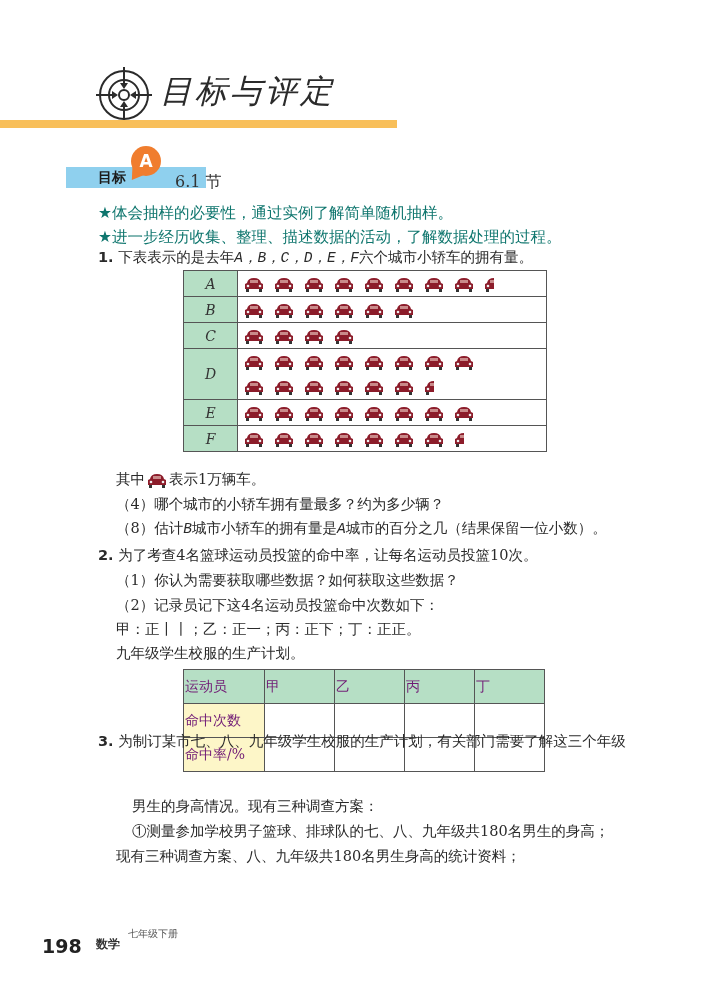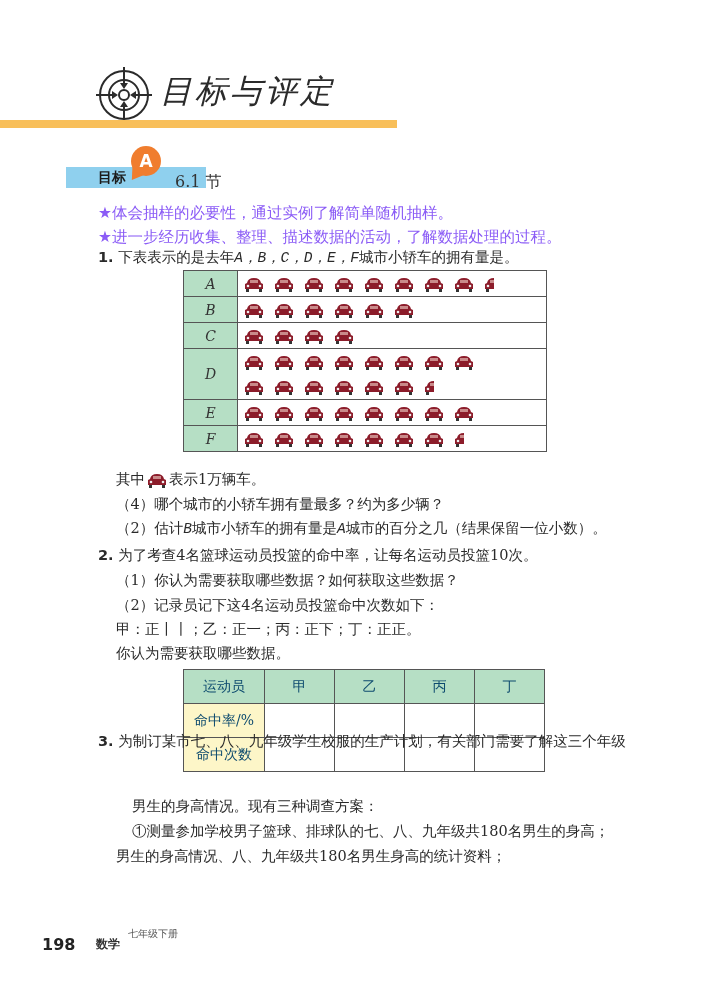--- a/index.html
+++ b/index.html
@@ -17,42 +17,42 @@
   .goal-bar { left:66px; top:167px; width:140px; height:21px; background:#8fd0ee; }
   .goal-label { left:98px; top:169px; font-size:14px; font-weight:bold; color:#1b1b1b;
                 font-family:"DejaVu Sans", "Liberation Sans", sans-serif; }
   .goal-circle { left:131px; top:146px; width:30px; height:30px; border-radius:50%; background:#f07d2e;
                  color:#fff; font-size:17px; font-weight:bold; text-align:center; line-height:30px;
                  font-family:"DejaVu Sans", "Liberation Sans", sans-serif; }
   .goal-tail { left:128px; top:170px; width:0; height:0; border-left:7px solid transparent;
                border-right:7px solid transparent; border-top:11px solid #f07d2e; transform:rotate(35deg); }
   .goal-sec { left:175px; top:172px; font-size:16px; color:#333; }
 
-  .obj { left:98px; font-size:15.5px; color:#8b5cf6; font-family:"DejaVu Sans", "Liberation Sans", sans-serif; }
+  .obj { left:98px; font-size:15.5px; color:#0f766e; font-family:"DejaVu Sans", "Liberation Sans", sans-serif; }
   .line { font-size:14.5px; color:#2a2a2a; white-space:nowrap; }
   .qnum { font-weight:bold; font-family:"DejaVu Sans", "Liberation Sans", sans-serif; }
   i.v { font-style:italic; font-family:Liberation Mono, monospace; }
 
   
   .pict { left:183px; top:270px; width:364px; border-collapse:collapse; }
   .pict td { border:1px solid #555; padding:0; }
   .pict td.lbl { width:53px; background:#b6dfc5; text-align:center; font-style:italic; font-size:14px; color:#333; }
   .pict td.cars { background:#fff; padding-left:6px; }
   .carrow { height:25px; display:flex; align-items:center; }
   .car { width:20px; height:16px; margin-right:10px; position:relative; overflow:hidden; flex:none; }
   .car svg { display:block; }
   .car.half { width:10px; }
 
   
   .dtab { left:183px; top:669px; width:362px; border-collapse:collapse; font-size:14px; }
-  .dtab td { border:1px solid #555; height:31px; text-align:center; color:#0c4a6e; }
+  .dtab td { border:1px solid #555; height:31px; text-align:left; color:#701a75; }
   .dtab tr.h td { background:#b6dfc5; }
   .dtab td.rl { background:#fdf6c8; width:78px; }
 
-  .footer-num { left:42px; top:935px; font-size:16px; font-weight:bold; color:#222; font-family:"DejaVu Sans","Liberation Sans",sans-serif; }
+  .footer-num { left:42px; top:935px; font-size:19px; font-weight:bold; color:#222; font-family:"DejaVu Sans","Liberation Sans",sans-serif; }
   .footer-sub { left:96px; top:936px; font-size:12px; font-weight:bold; color:#333; font-family:"DejaVu Sans","Liberation Sans",sans-serif;text-align:right; }
   .footer-book { left:128px; top:927px; font-size:10px; color:#555; font-family:"DejaVu Sans","Liberation Sans",sans-serif; }
 </style>
 </head>
 <body>
 
 <div class="abs hdr-icon">
   <svg width="56" height="56" viewBox="0 0 56 56">
     <g fill="none" stroke="#2b2b2b" stroke-width="2">
       <circle cx="28" cy="28" r="24"></circle>
@@ -78,21 +78,21 @@
 <div class="abs goal-label">目标</div>
 <div class="abs goal-tail"></div>
 <div class="abs goal-circle">A</div>
 <div class="abs goal-sec">6.1 节</div>
 
 <div class="abs obj" style="top:203px">★体会抽样的必要性，通过实例了解简单随机抽样。</div>
 <div class="abs obj" style="top:227px">★进一步经历收集、整理、描述数据的活动，了解数据处理的过程。</div>
 
 <div class="abs line" style="left:98px;top:248px">
   <span class="qnum">1.</span>
-  <span>下表表示的是去年</span><i class="v">A，B，C，D，E，F</i><span>城市小轿车的拥有量是。</span>
+  <span>下表表示的是去年</span><i class="v">A，B，C，D，E，F</i><span>六个城市小轿车的拥有量。</span>
 </div>
 
 <table class="abs pict">
   <tbody id="pict-body">
       <tr>
         <td class="lbl">A</td>
         <td class="cars">
           <div class="carrow">
             <span class="car">
               <svg width="20" height="16" viewBox="0 0 20 16">
@@ -642,61 +642,61 @@
         <path d="M3 7 Q4 2 10 2 Q16 2 17 7 L19 8 L19 13 L1 13 L1 8 Z" fill="#8c1c2a"></path>
         <rect x="6" y="4" width="8" height="3" fill="#c98a8a"></rect>
         <rect x="2" y="13" width="3" height="3" fill="#333"></rect>
         <rect x="15" y="13" width="3" height="3" fill="#333"></rect>
         <circle cx="4" cy="10" r="1.3" fill="#eee"></circle>
         <circle cx="16" cy="10" r="1.3" fill="#eee"></circle>
       </svg></span><span>表示1万辆车。</span>
 </div>
 <div class="abs line" style="left:116px;top:495px">（4）哪个城市的小轿车拥有量最多？约为多少辆？</div>
 <div class="abs line" style="left:116px;top:519px">
-  <span>（2）估计</span><i class="v">B</i><span>城市小轿车的拥有量是</span><i class="v">A</i><span>城市的百分之几（结果保留一位小数）。</span>
+  <span>（8）估计</span><i class="v">B</i><span>城市小轿车的拥有量是</span><i class="v">A</i><span>城市的百分之几（结果保留一位小数）。</span>
 </div>
 
 <div class="abs line" style="left:98px;top:546px">
   <span class="qnum">2.</span>
   <span>为了考查4名篮球运动员投篮的命中率，让每名运动员投篮10次。</span>
 </div>
 <div class="abs line" style="left:116px;top:571px">（1）你认为需要获取哪些数据？如何获取这些数据？</div>
 <div class="abs line" style="left:116px;top:596px">（2）记录员记下这4名运动员投篮命中次数如下：</div>
 <div class="abs line" style="left:116px;top:620px">甲：正⼁⼁；乙：正一；丙：正下；丁：正正。</div>
-<div class="abs line" style="left:116px;top:644px">你认为需要获取哪些数据。</div>
+<div class="abs line" style="left:116px;top:644px">九年级学生校服的生产计划。</div>
 
 <table class="abs dtab">
   <tbody>
       <tr class="h">
     <td>运动员</td>
     <td>甲</td>
     <td>乙</td>
     <td>丙</td>
     <td>丁</td>
   </tr>
   <tr>
-    <td class="rl">命中率/%</td>
+    <td class="rl">命中次数</td>
     <td></td>
     <td></td>
     <td></td>
     <td></td>
   </tr>
   <tr>
-    <td class="rl">命中次数</td>
+    <td class="rl">命中率/%</td>
     <td></td>
     <td></td>
     <td></td>
     <td></td>
   </tr>
 </tbody>
   </table>
 
 <div class="abs line" style="left:98px;top:732px">
   <span class="qnum">3.</span>
   <span>为制订某市七、八、九年级学生校服的生产计划，有关部门需要了解这三个年级</span>
 </div>
 <div class="abs line" style="left:132px;top:797px">男生的身高情况。现有三种调查方案：</div>
 <div class="abs line" style="left:132px;top:822px">①测量参加学校男子篮球、排球队的七、八、九年级共180名男生的身高；</div>
-<div class="abs line" style="left:116px;top:847px">男生的身高情况、八、九年级共180名男生身高的统计资料；</div>
+<div class="abs line" style="left:116px;top:847px">现有三种调查方案、八、九年级共180名男生身高的统计资料；</div>
 
 <div class="abs footer-num">198</div>
 <div class="abs footer-sub">数学</div>
 <div class="abs footer-book">七年级下册</div>
 
 </body></html>

